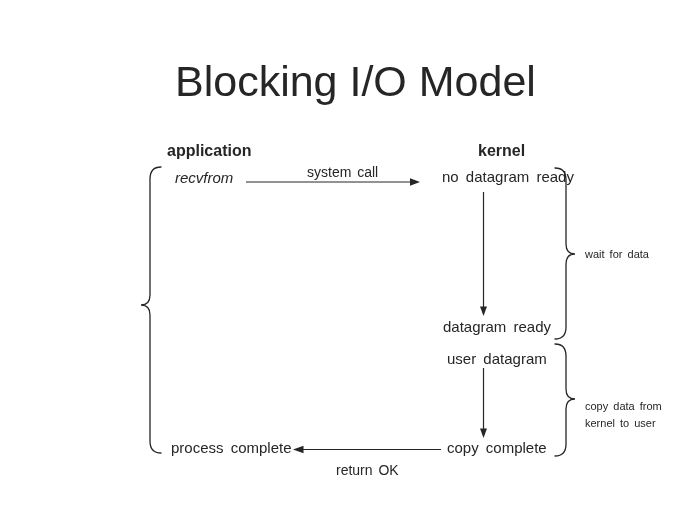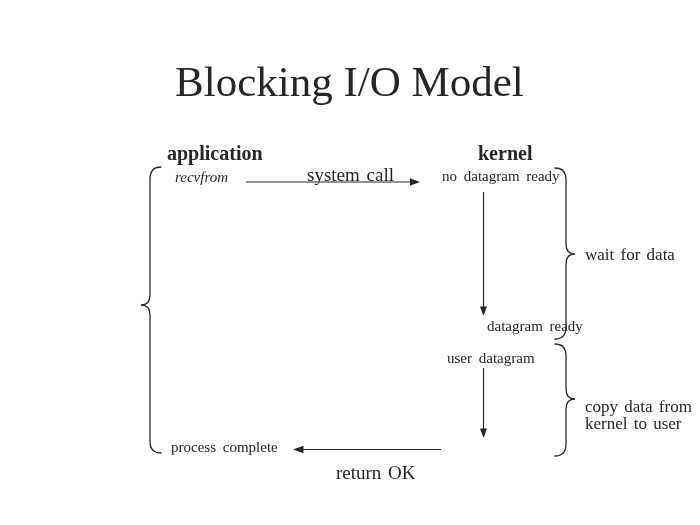--- a/index.html
+++ b/index.html
@@ -1,27 +1,27 @@
 <!DOCTYPE html>
 <html style="--ink: #262626; --bg: #ffffff;"><head>
 <meta charset="utf-8">
 <style>
   :root { --ink:#262626; --bg:#ffffff; }
   html,body { margin:0; padding:0; background:#fff; }
   .stage {
     position:relative; width:700px; height:525px;
     background:var(--bg); overflow:hidden;
-    font-family:Liberation Serif, serif; color:var(--ink);
+    font-family:Liberation Sans, sans-serif; color:var(--ink);
   }
   .t { position:absolute; white-space:nowrap; line-height:1.15; }
   .title { font-size:43px; }
-  .hdr { font-size:20px; font-weight:bold; }
+  .hdr { font-size:16px; font-weight:bold; }
   .node { font-size:15px; word-spacing:3px; }
-  .lbl { font-size:19px; word-spacing:2px; }
-  .ann { font-size:17px; word-spacing:2px; line-height:17px; white-space:nowrap; }
+  .lbl { font-size:14px; word-spacing:2px; }
+  .ann { font-size:11px; word-spacing:2px; line-height:17px; white-space:nowrap; }
   .it { font-style:italic; }
   svg.overlay { position:absolute; left:0; top:0; }
   svg.overlay path, svg.overlay line { stroke:var(--ink); fill:none; }
   svg.overlay polygon { fill:var(--ink); stroke:none; }
 </style>
 </head>
 <body>
 
 <div class="stage">
 
@@ -54,22 +54,23 @@
     </g>
   </svg>
 
   <div class="t title" style="left:175px; top:57px;">Blocking I/O Model</div>
 
   <div class="t hdr" style="left:167px; top:142px;">application</div>
   <div class="t hdr" style="left:478px; top:142px;">kernel</div>
 
   <div class="t node it" style="left:175px; top:169px;">recvfrom</div>
   <div class="t node" style="left:442px; top:168px;">no datagram ready</div>
-  <div class="t node" style="left:443px; top:318px;margin-left:44px;">datagram ready</div>
+  <div class="t node" style="left:443px; top:318px;">datagram ready</div>
   <div class="t node" style="left:447px; top:350px;">user datagram</div>
+  <div class="t node" style="left:447px; top:439px;">copy complete</div>
   <div class="t node" style="left:171px; top:439px;">process complete</div>
 
   <div class="t lbl" style="left:307px; top:164px;">system call</div>
   <div class="t lbl" style="left:336px; top:430px;margin-top:32px;">return OK</div>
 
 
   <div class="t ann" style="left:585px; top:246px;">wait for data</div>
 
   <div class="t ann" style="left:585px; top:380px;margin-top:18px;">
     <span>copy data from</span><br>

